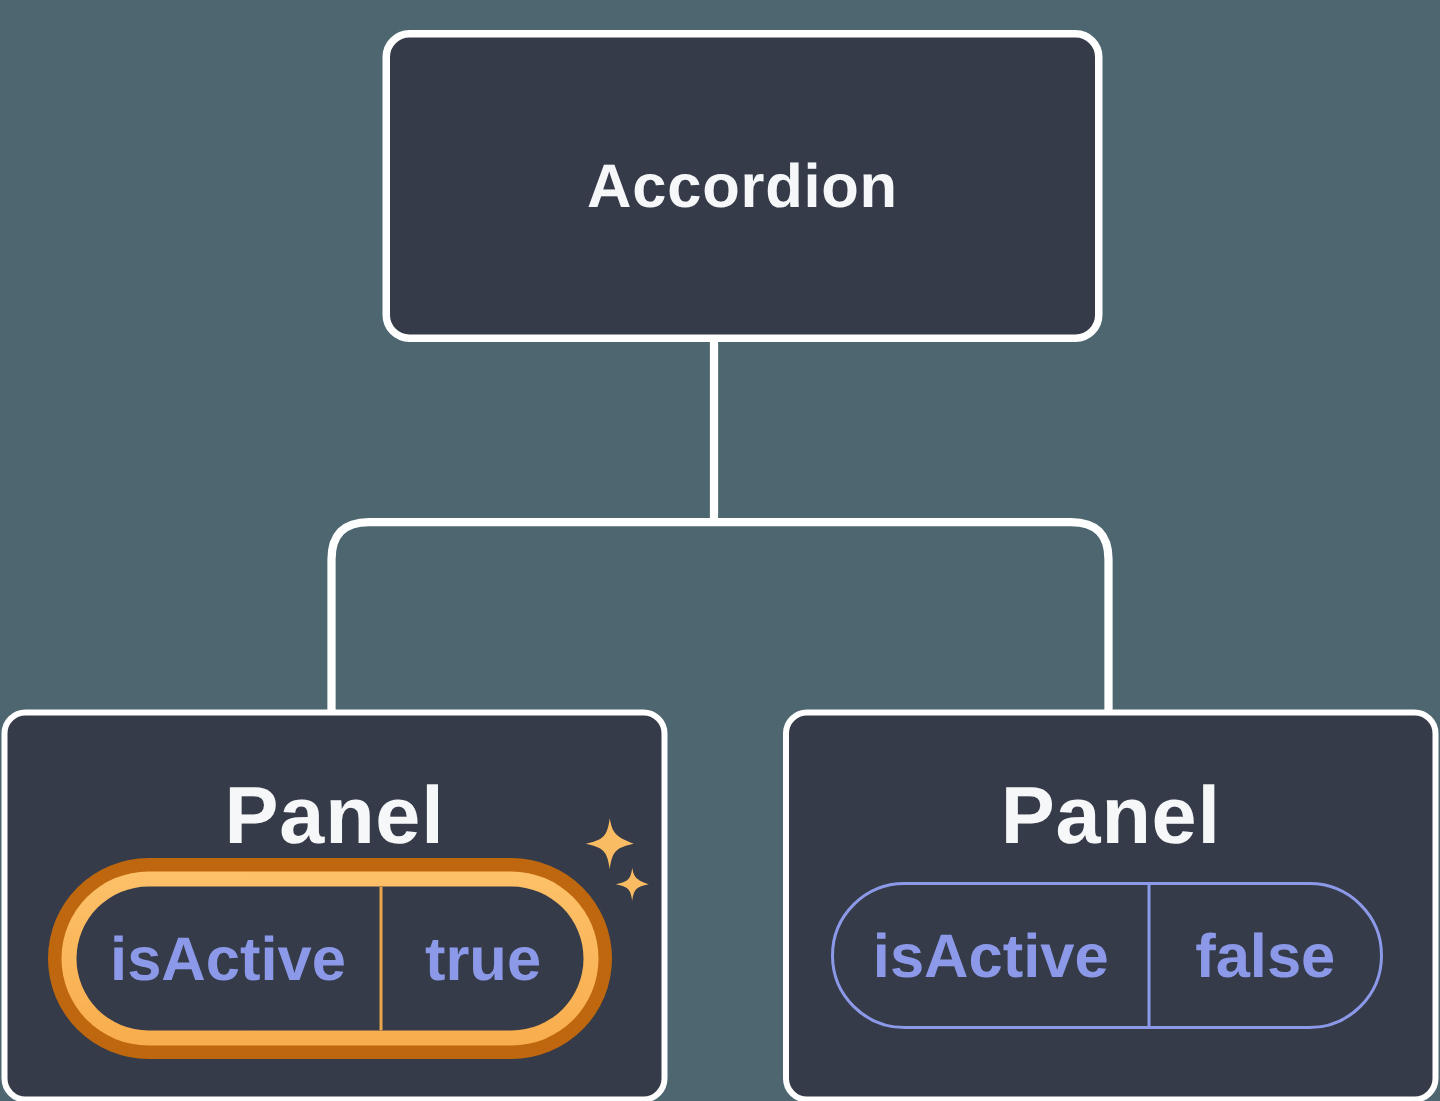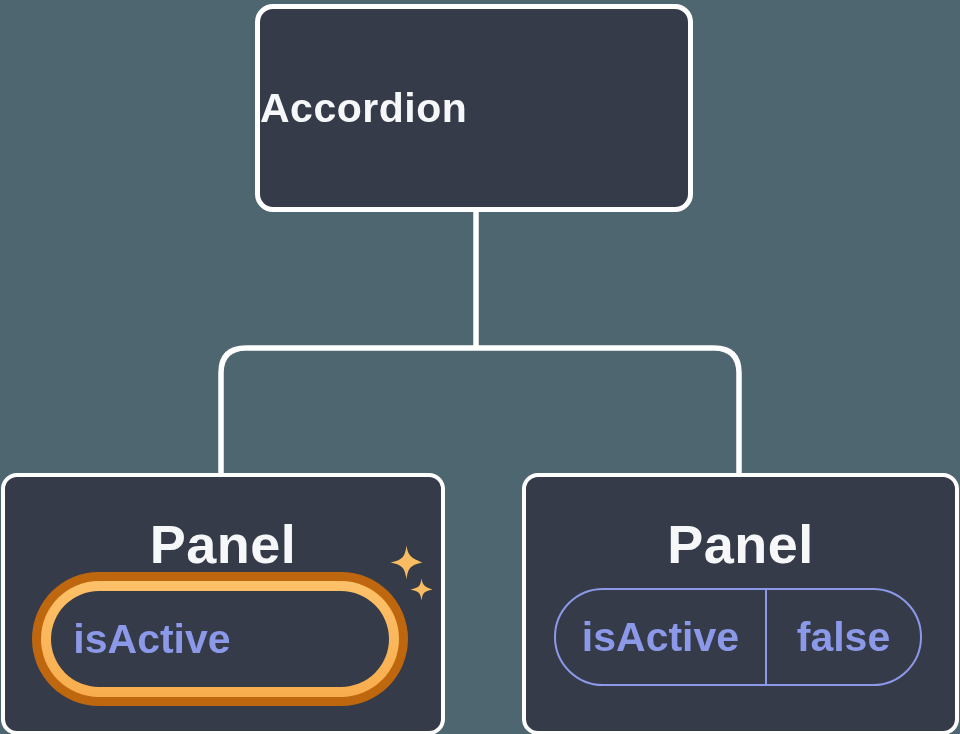--- a/index.html
+++ b/index.html
@@ -11,22 +11,22 @@
   }
   
   .connectors{position:absolute;left:0;top:0;width:960px;height:734px;display:block;}
 
   
   .node{
     position:absolute;box-sizing:border-box;
     background:#353B48;border:5px solid #FFFFFF;border-radius:18px;
   }
   .node-root{
-    left:255px;top:4px;width:438px;height:208px;
-    display:flex;align-items:center;justify-content:flex-start;
+    left:255px;top:20px;width:480px;height:208px;
+    display:flex;align-items:center;justify-content:center;
   }
   .node-label{
     color:#F6F7F9;font-size:41px;font-weight:700;letter-spacing:0.5px;
   }
   .node-panel{border-width:4.5px;border-radius:16px;}
   .panel-left{left:1px;top:473px;width:444px;height:262px;}
   .panel-right{left:522px;top:473px;width:437px;height:262px;}
   .panel-title{
     position:absolute;top:36px;left:0;right:0;text-align:center;
     color:#F6F7F9;font-size:54px;font-weight:700;letter-spacing:0.5px;
@@ -82,20 +82,23 @@
 
   <div class="node node-panel panel-left">
     <div class="panel-title">Panel</div>
 
     <div class="pill-gold">
       <div class="pill-band">
         <div class="pill-core">
           <div class="cell key">
             <span class="state-text">isActive</span>
           </div>
+          <div class="cell val">
+            <span class="state-text bold">true</span>
+          </div>
         </div>
       </div>
     </div>
 
     <svg class="sparkles" viewBox="0 0 80 80" xmlns="http://www.w3.org/2000/svg" aria-hidden="true">
       <path fill="#F9BC62" d="M36.5 18.5 C38.2 28.5 40.5 30.8 52.5 35.5 C40.5 38.2 38.2 40.5 36.5 52.5 C34.8 40.5 32.5 38.2 20.5 35.5 C32.5 32.8 34.8 30.5 36.5 18.5 Z"></path>
       <path fill="#F9BC62" d="M51.5 51.5 C52.6 58 54.1 59.5 62.5 62.5 C54.1 64.3 52.6 65.8 51.5 73.5 C50.4 65.8 48.9 64.3 40.5 62.5 C48.9 60.7 50.4 59.2 51.5 51.5 Z"></path>
     </svg>
   </div>
 

